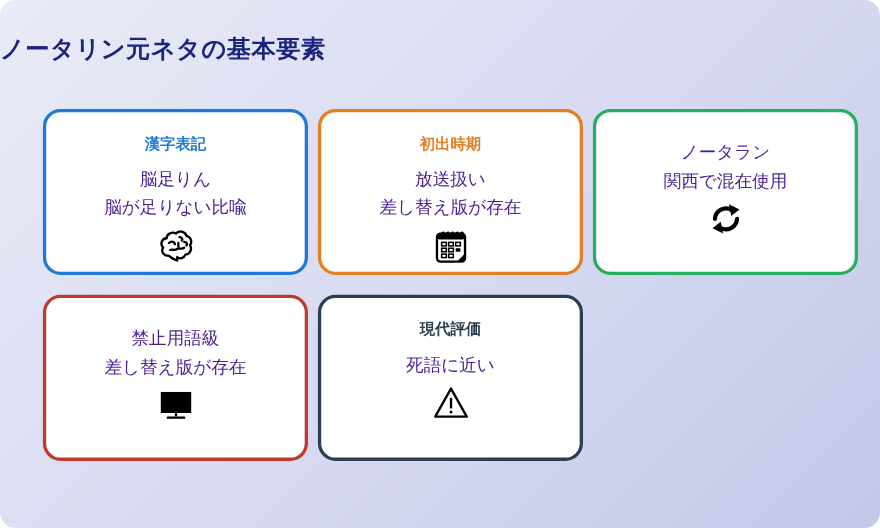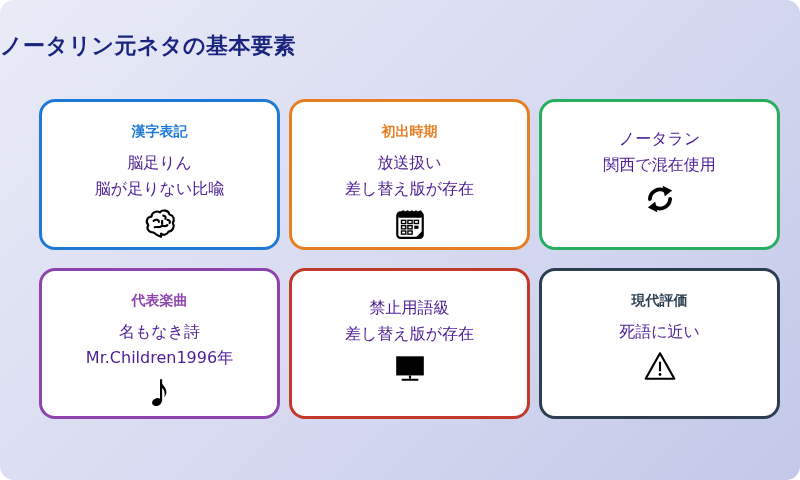--- a/index.html
+++ b/index.html
@@ -130,34 +130,20 @@
       <div class="card-icon">
         <svg viewBox="0 0 32 32">
           <path d="M6.5 16 A9.5 9.5 0 0 1 21 8.5" fill="none" stroke="#000" stroke-width="3.6" stroke-linecap="round"></path>
           <polygon points="18.5,3.5 27.5,8 20.5,13.5" fill="#000"></polygon>
           <path d="M25.5 16 A9.5 9.5 0 0 1 11 23.5" fill="none" stroke="#000" stroke-width="3.6" stroke-linecap="round"></path>
           <polygon points="13.5,28.5 4.5,24 11.5,18.5" fill="#000"></polygon>
         </svg>
       </div>
     </div>
 
-    <div class="card" style="--accent: #8e44ad;">
-      <div class="card-title">代表楽曲</div>
-      <div class="card-body">
-        <span class="card-line">名もなき詩</span>
-        <span class="card-line">Mr.Children1996年</span>
-      </div>
-      <div class="card-icon">
-        <svg viewBox="0 0 32 32">
-          <ellipse cx="13" cy="25.5" rx="4.6" ry="3.6" transform="rotate(-20 13 25.5)" fill="#000"></ellipse>
-          <rect x="16" y="4" width="2" height="21" fill="#000"></rect>
-          <path d="M16 4 C17 9 22 11 22 16 C22 18 21 20 20 21 C21 17 20 13 17 12 Z" fill="#000"></path>
-        </svg>
-      </div>
-    </div>
 
     <div class="card" style="--accent: #c0392b;">
       <div class="card-body">
         <span class="card-line">禁止用語級</span>
         <span class="card-line">差し替え版が存在</span>
       </div>
       <div class="card-icon">
         <svg viewBox="0 0 32 32">
           <rect x="3" y="5" width="26" height="18" fill="#000"></rect>
           <rect x="15" y="23" width="2" height="3" fill="#000"></rect>

